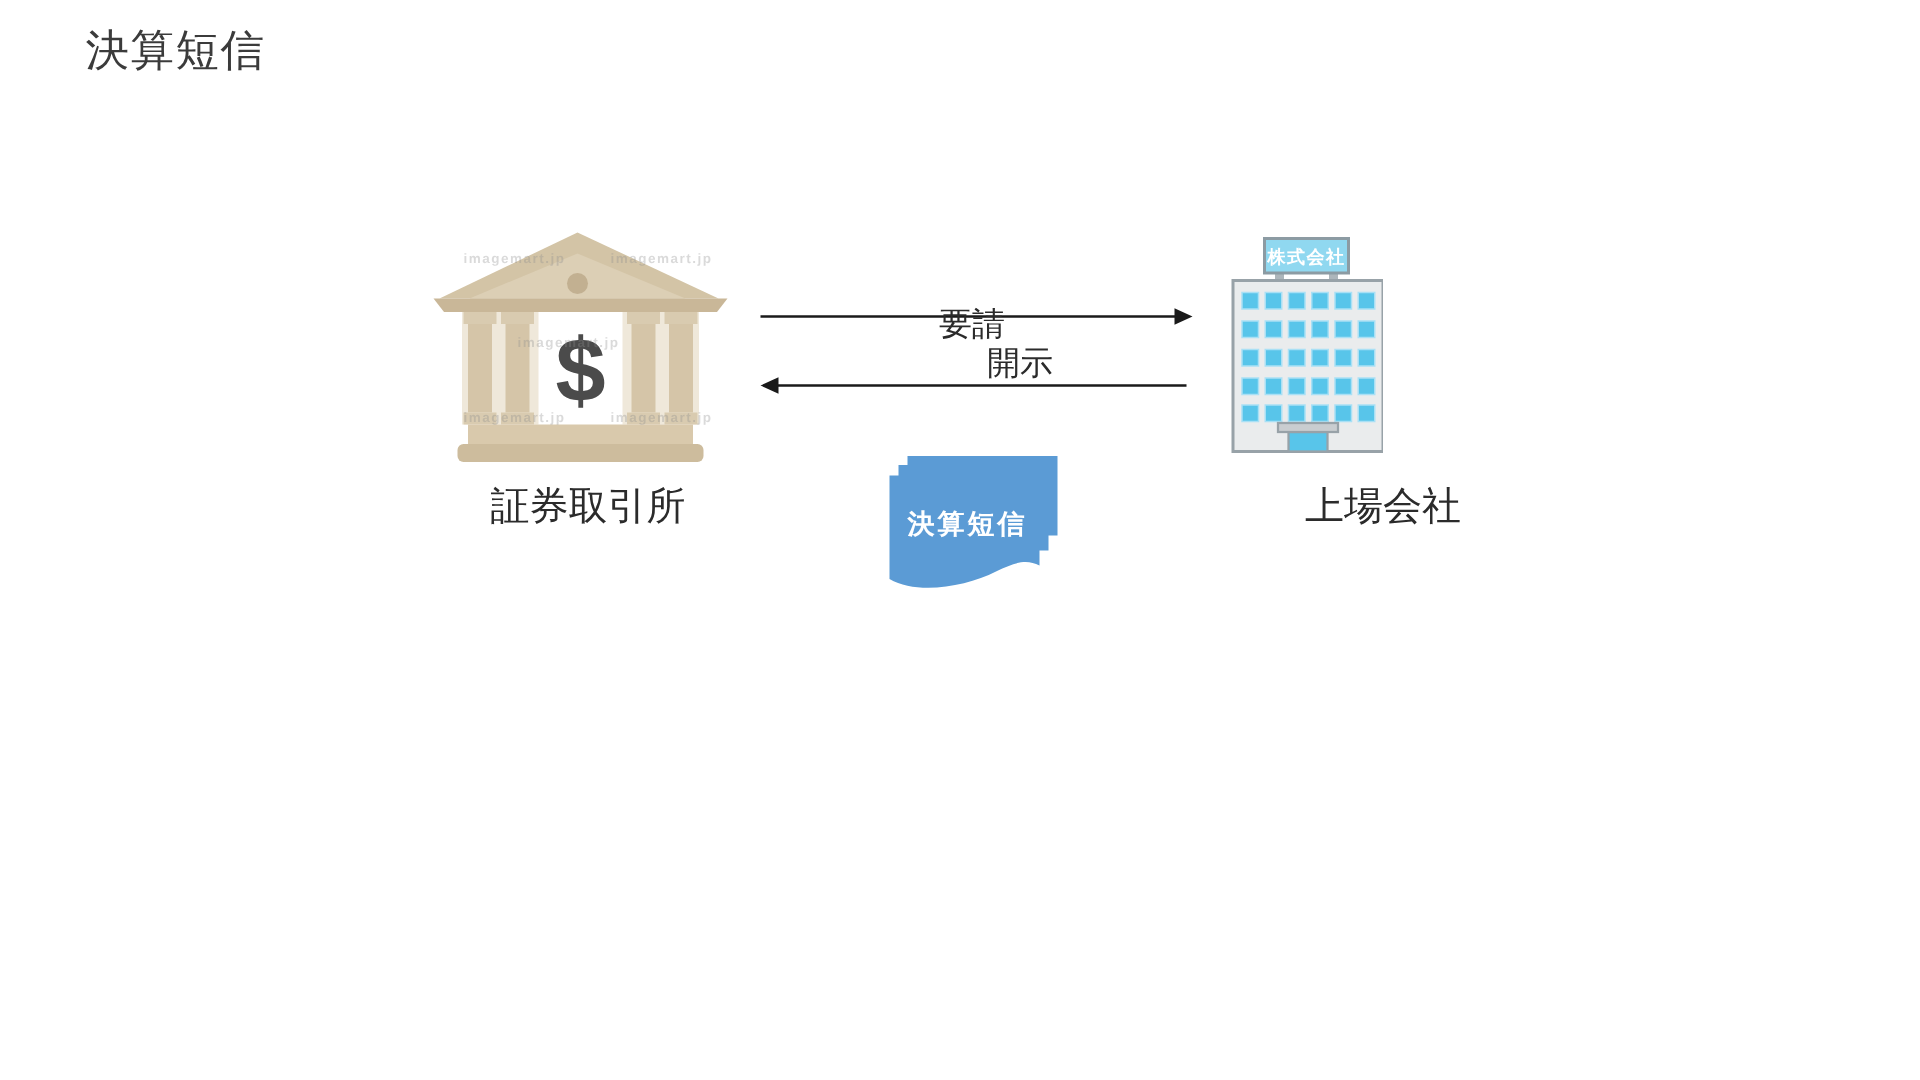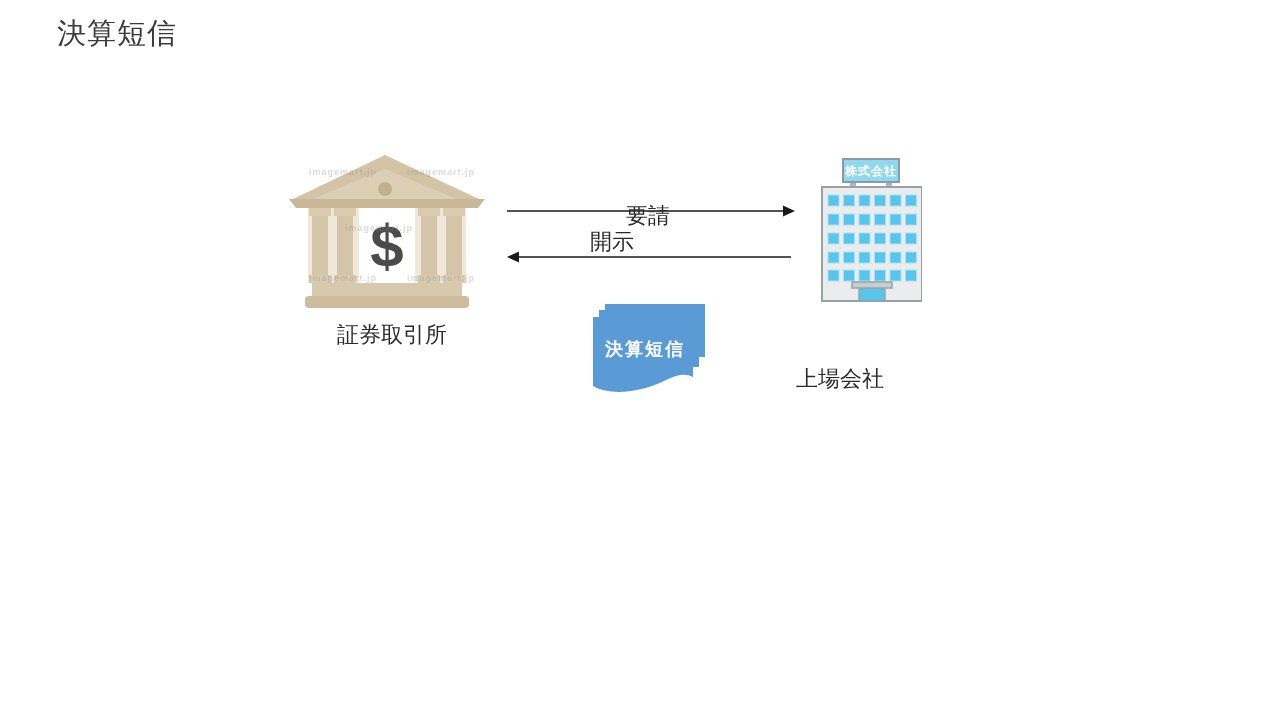--- a/index.html
+++ b/index.html
@@ -6,29 +6,29 @@
   body{
     width:1280px;height:720px;background:#ffffff;overflow:hidden;position:relative;
     font-family:"Liberation Sans","DejaVu Sans",sans-serif;
   }
   .abs{position:absolute;}
   .slide-title{
     left:57px;top:14px;width:500px;
     font-size:29px;font-weight:500;color:#3b3b3b;letter-spacing:1px;
   }
   .node-label{
-    font-size:22px;color:#2b2b2b;text-align:center;
+    font-size:26px;color:#2b2b2b;text-align:center;
   }
   .exchange-label{left:292px;top:320px;width:200px;}
-  .company-label{left:770px;top:320px;width:140px;margin-top:44px;}
+  .company-label{left:852px;top:320px;width:140px;}
   .flow-label{
     font-size:22px;color:#2b2b2b;text-align:center;width:120px;
   }
   .request-label{left:588px;top:201px;}
-  .disclosure-label{left:552px;top:227px;}
+  .disclosure-label{left:620px;top:227px;}
   .bank-img{left:287px;top:137px;}
   .office-img{left:812px;top:152px;}
   .doc-shape{left:588px;top:302px;}
   .wm{font-size:9px;fill:#8e8e8e;opacity:0.32;font-weight:700;letter-spacing:1px;}
   .doc-label-text{
     font-size:18px;font-weight:700;fill:#ffffff;letter-spacing:2px;
   }
   .sign-text{font-size:12px;font-weight:700;fill:#ffffff;letter-spacing:1px;}
   .dollar{font-size:60px;font-weight:700;fill:#4b4b4b;}
 </style>

